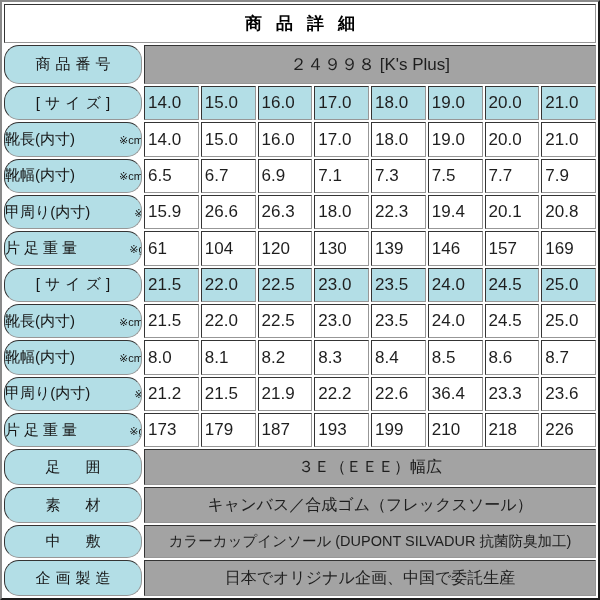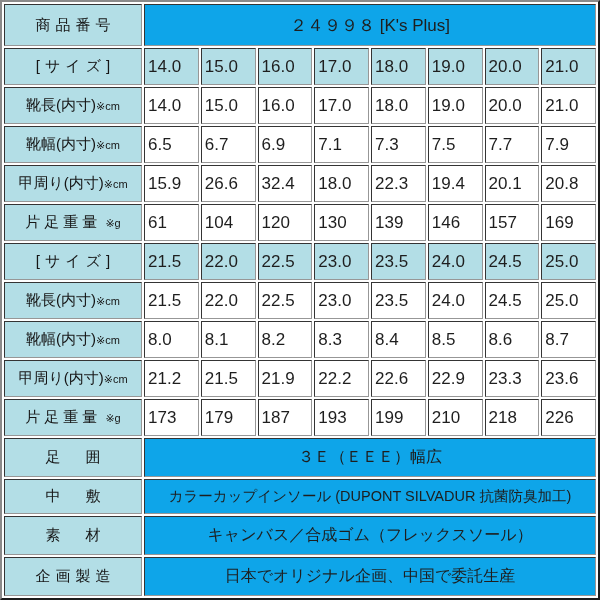--- a/index.html
+++ b/index.html
@@ -36,56 +36,60 @@
     letter-spacing: 14px;
     text-indent: 14px;
     color: #000000;
     background: #ffffff;
   }
   td.lbl {
     background: #b3dee6;
     text-align: center;
     font-size: 15px;
     color: #161616;
+    border-radius: 15px;
   }
   .ls { letter-spacing: 5px; text-indent: 5px; }
   td.v {
     font-size: 17px;
     padding-left: 3px;
     background: #ffffff;
     text-align: left;
   }
   tr.sizerow td.v { background: #b3dee6; }
   td.span-v {
     text-align: center;
     font-size: 16px;
-    background: #0ea5e9;
+    background: #a3a3a3;
   }
   td.span-v.tight { font-size: 14.5px; }
-  .unit { font-size: 11px; letter-spacing: 0; }
+  .unit { font-size: 11px; letter-spacing: 0; padding-left: 44px; }
   td.lbl .main { letter-spacing: 0; }
   td.lbl .main.ls2 { letter-spacing: 4px; margin-top: 20px; }
 </style>
 </head>
 <body>
 
 <table class="spec">
   <colgroup>
     <col style="width:138px">
     <col>
       <col>
       <col>
       <col>
       <col>
       <col>
       <col>
       <col>
   </colgroup>
 
   <tbody>
+      <tr>
+    <td class="title-cell" colspan="9">商品詳細</td>
+  </tr>
 
   <tr>
     <td class="lbl ls">商品番号</td>
     <td class="span-v" colspan="8" style="font-size:17px">２４９９８ [K's Plus]</td>
   </tr>
 
   <tr class="sizerow">
     <td class="lbl ls">[サイズ]</td>
     <td class="v">14.0</td>
     <td class="v">15.0</td>
@@ -118,21 +122,21 @@
     <td class="v">7.3</td>
     <td class="v">7.5</td>
     <td class="v">7.7</td>
     <td class="v">7.9</td>
   </tr>
 
   <tr>
     <td class="lbl"><span class="main">甲周り(内寸)</span><span class="unit">※cm</span></td>
     <td class="v">15.9</td>
     <td class="v">26.6</td>
-    <td class="v">32.4</td>
+    <td class="v">26.3</td>
     <td class="v">18.0</td>
     <td class="v">22.3</td>
     <td class="v">19.4</td>
     <td class="v">20.1</td>
     <td class="v">20.8</td>
   </tr>
 
   <tr>
     <td class="lbl"><span class="main ls2">片足重量</span> <span class="unit">※g</span></td>
     <td class="v">61</td>
@@ -181,21 +185,21 @@
     <td class="v">8.7</td>
   </tr>
 
   <tr>
     <td class="lbl"><span class="main">甲周り(内寸)</span><span class="unit">※cm</span></td>
     <td class="v">21.2</td>
     <td class="v">21.5</td>
     <td class="v">21.9</td>
     <td class="v">22.2</td>
     <td class="v">22.6</td>
-    <td class="v">22.9</td>
+    <td class="v">36.4</td>
     <td class="v">23.3</td>
     <td class="v">23.6</td>
   </tr>
 
   <tr>
     <td class="lbl"><span class="main ls2">片足重量</span> <span class="unit">※g</span></td>
     <td class="v">173</td>
     <td class="v">179</td>
     <td class="v">187</td>
     <td class="v">193</td>
@@ -203,25 +207,25 @@
     <td class="v">210</td>
     <td class="v">218</td>
     <td class="v">226</td>
   </tr>
 
   <tr>
     <td class="lbl ls">足　囲</td>
     <td class="span-v" colspan="8">３Ｅ（ＥＥＥ）幅広</td>
   </tr>
   <tr>
+    <td class="lbl ls">素　材</td>
+    <td class="span-v" colspan="8">キャンバス／合成ゴム（フレックスソール）</td>
+  </tr>
+  <tr>
     <td class="lbl ls">中　敷</td>
     <td class="span-v tight" colspan="8">カラーカップインソール (DUPONT SILVADUR 抗菌防臭加工)</td>
   </tr>
   <tr>
-    <td class="lbl ls">素　材</td>
-    <td class="span-v" colspan="8">キャンバス／合成ゴム（フレックスソール）</td>
-  </tr>
-  <tr>
     <td class="lbl ls">企画製造</td>
     <td class="span-v" colspan="8">日本でオリジナル企画、中国で委託生産</td>
   </tr>
 </tbody>
   </table>
 
 </body></html>

